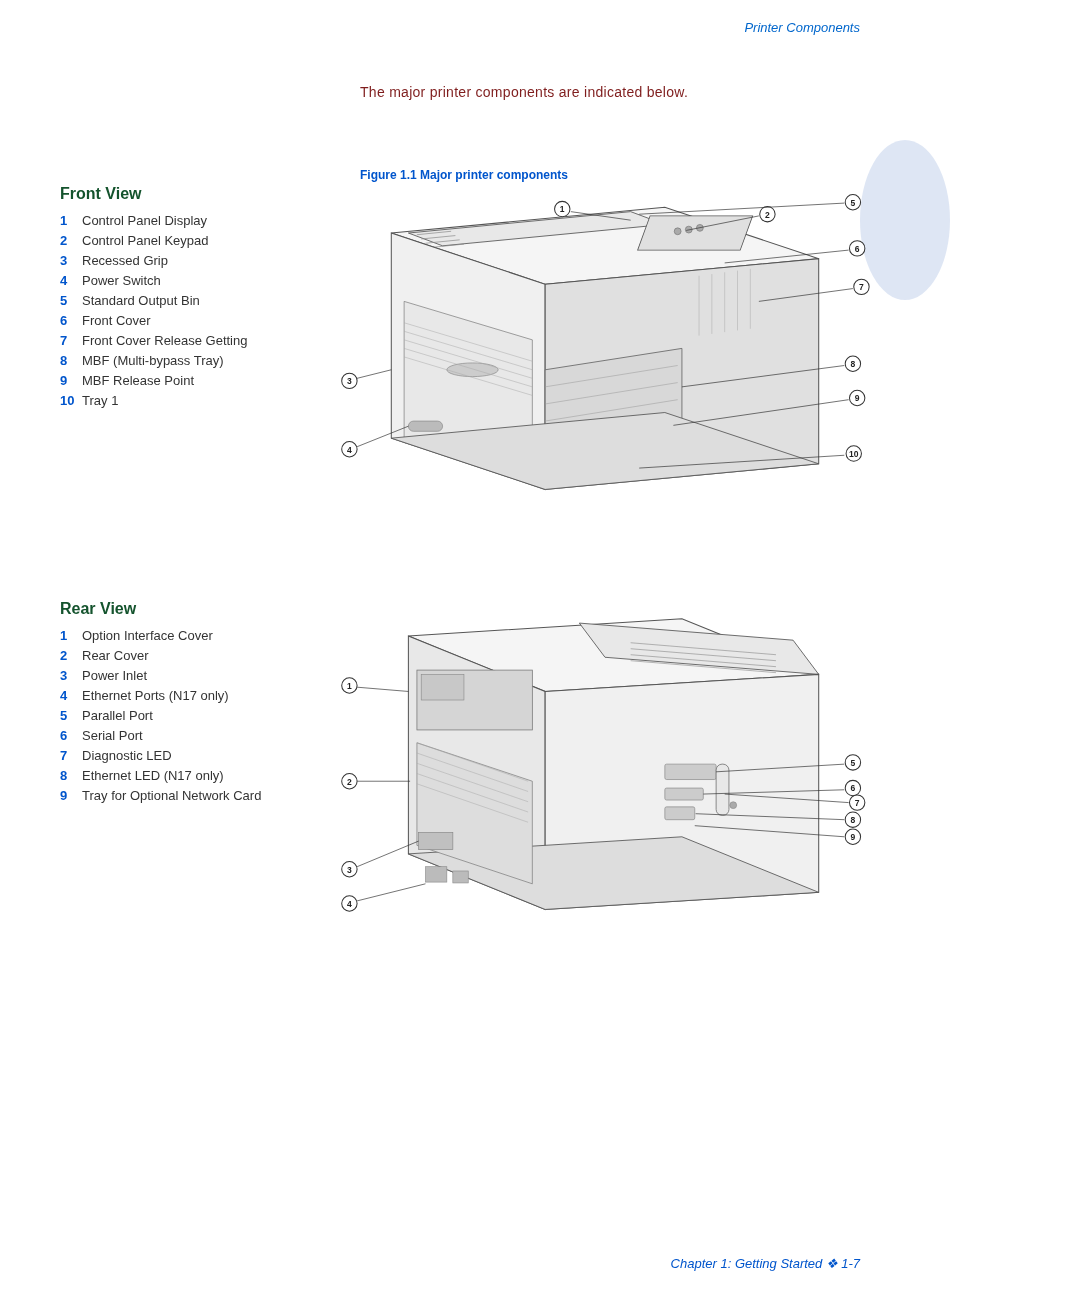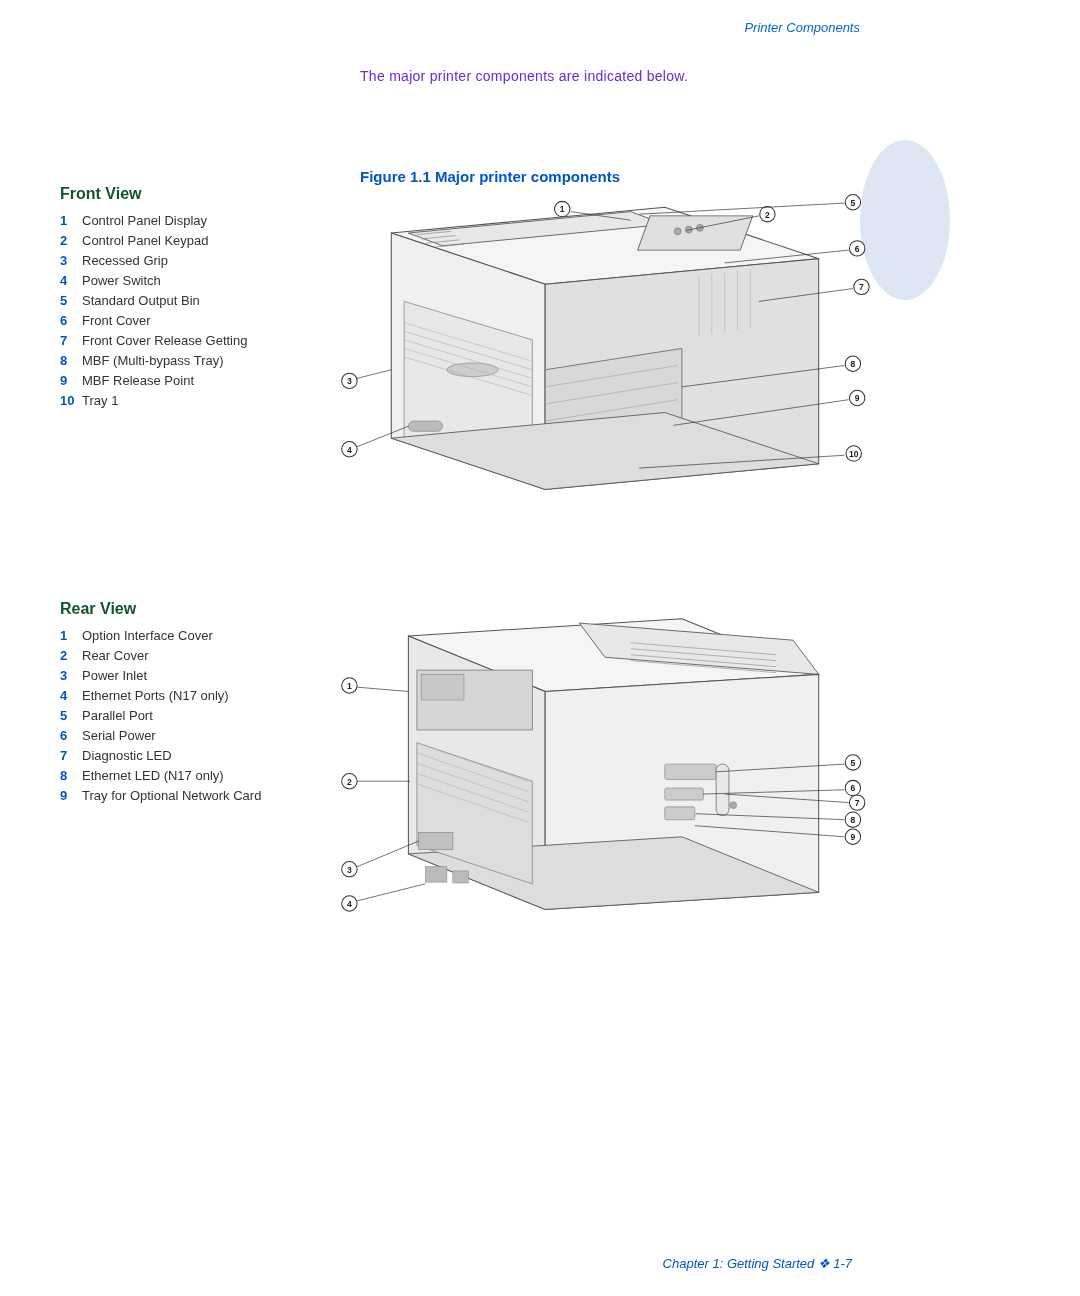--- a/index.html
+++ b/index.html
@@ -40,34 +40,34 @@
     .page-title {
       font-size: 38px;
       font-weight: bold;
       color: #0055cc;
       line-height: 1.1;
     }
 
     
     .intro-text {
       position: absolute;
-      top: 68px;
+      top: 84px;
       left: 360px;
       right: 100px;
       font-size: 14px;
-      color: #6d28d9;
+      color: #7f1d1d;
       letter-spacing: 0.02em;
     }
 
     
     .figure-title {
       position: absolute;
       top: 168px;
       left: 360px;
-      font-size: 15px;
+      font-size: 12px;
       font-weight: bold;
       color: #0055cc;
     }
 
     
     .front-view-section {
       position: absolute;
       top: 185px;
       left: 60px;
       width: 260px;
@@ -133,21 +133,21 @@
       left: 0;
       right: 0;
       height: 395px;
     }
 
     
     .footer-section {
       position: absolute;
       bottom: 25px;
       left: 60px;
-      right: 68px;
+      right: 60px;
       display: flex;
       justify-content: flex-end;
       align-items: flex-end;
       margin-top: 22px;
     }
 
     .footer-text {
       font-style: italic;
       color: #0055cc;
       font-size: 13px;
@@ -255,21 +255,21 @@
       <li>
           <span class="num">4</span>
           <span>Ethernet Ports (N17 only)</span>
         </li>
       <li>
           <span class="num">5</span>
           <span>Parallel Port</span>
         </li>
       <li>
           <span class="num">6</span>
-          <span>Serial Power</span>
+          <span>Serial Port</span>
         </li>
       <li>
           <span class="num">7</span>
           <span>Diagnostic LED</span>
         </li>
       <li>
           <span class="num">8</span>
           <span>Ethernet LED (N17 only)</span>
         </li>
       <li>

